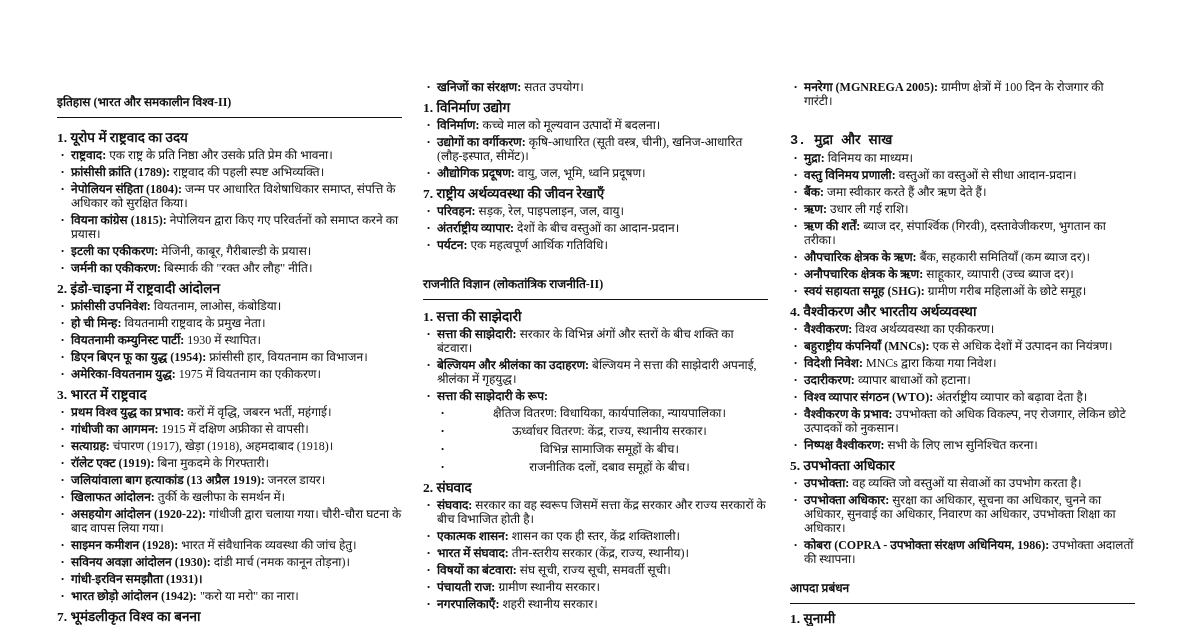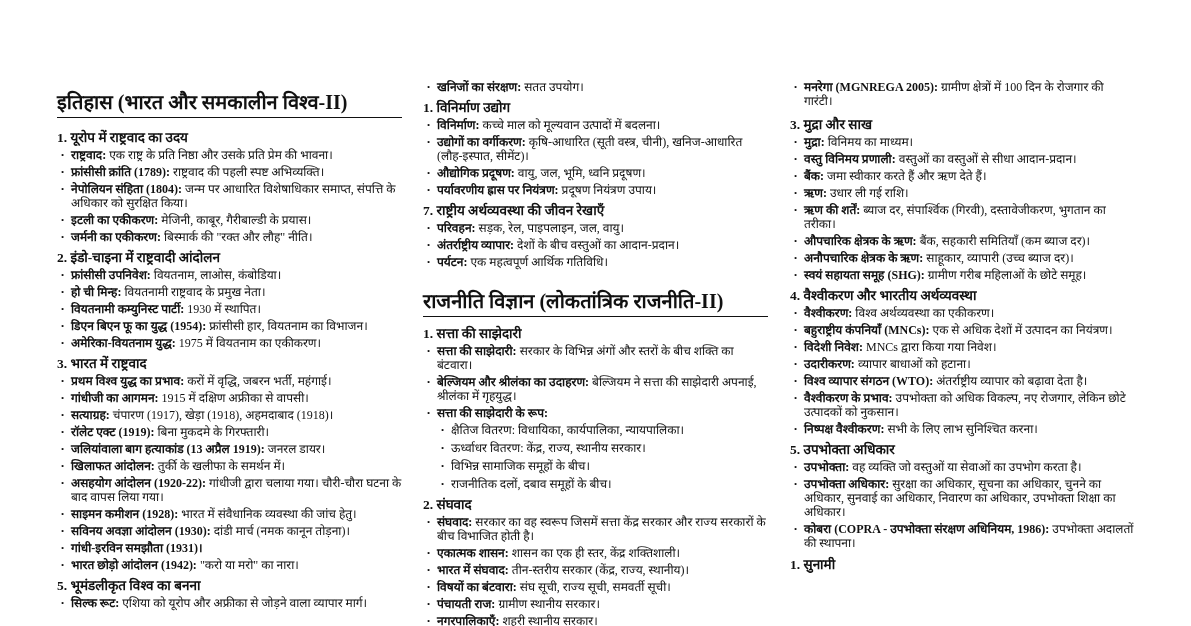--- a/index.html
+++ b/index.html
@@ -2,41 +2,42 @@
 <html><head>
 <meta charset="utf-8">
 <style>
   html, body { margin: 0; padding: 0; background: #ffffff; }
   body { width: 1191px; height: 626px; overflow: hidden; position: relative;
          font-family: "Liberation Serif", "DejaVu Serif", serif; color: #111; }
   .col { position: absolute; top: 0; width: 345px; }
   .col1 { left: 57px; }
   .col2 { left: 423px; }
   .col3 { left: 790px; }
-  .h1 { font-size: 20px; font-weight: bold; margin: 0; padding-bottom: 5px;
+  .h1 { font-size: 12px; font-weight: bold; margin: 0; padding-bottom: 5px;
         border-bottom: 1.5px solid #111; line-height: 20px; }
   .h2 { font-size: 13.5px; font-weight: bold; margin: 5px 0 2px 0; line-height: 17px; }
   ul { list-style: none; margin: 0; padding: 0; }
   li { font-size: 12px; line-height: 14px; padding-left: 14px; position: relative; margin-bottom: 3px; }
   li::before { content: "\2022"; position: absolute; left: 4px; top: 0; font-size: 9px; }
   li b { font-weight: bold; }
-  ul.sub li { padding-left: 28px; margin-bottom: 4px; }
+  ul.sub li { padding-left: 28px; margin-bottom: 4px; text-align: center; }
   ul.sub li::before { left: 18px; }
 </style>
 </head>
 <body>
 
 <div class="col col1" style="top:92px;">
   <div class="h1">इतिहास (भारत और समकालीन विश्व-II)</div>
 
   <div class="h2" style="margin-top:11px;">1. यूरोप में राष्ट्रवाद का उदय</div>
   <ul>
     <li><b>राष्ट्रवाद:</b><span> एक राष्ट्र के प्रति निष्ठा और उसके प्रति प्रेम की भावना।</span></li>
     <li><b>फ्रांसीसी क्रांति (1789):</b><span> राष्ट्रवाद की पहली स्पष्ट अभिव्यक्ति।</span></li>
     <li><b>नेपोलियन संहिता (1804):</b><span> जन्म पर आधारित विशेषाधिकार समाप्त, संपत्ति के अधिकार को सुरक्षित किया।</span></li>
+    <li><b>वियना कांग्रेस (1815):</b><span> नेपोलियन द्वारा किए गए परिवर्तनों को समाप्त करने का प्रयास।</span></li>
     <li><b>इटली का एकीकरण:</b><span> मेजिनी, काबूर, गैरीबाल्डी के प्रयास।</span></li>
     <li><b>जर्मनी का एकीकरण:</b><span> बिस्मार्क की "रक्त और लौह" नीति।</span></li>
   </ul>
 
   <div class="h2">2. इंडो-चाइना में राष्ट्रवादी आंदोलन</div>
   <ul>
     <li><b>फ्रांसीसी उपनिवेश:</b><span> वियतनाम, लाओस, कंबोडिया।</span></li>
     <li><b>हो ची मिन्ह:</b><span> वियतनामी राष्ट्रवाद के प्रमुख नेता।</span></li>
     <li><b>वियतनामी कम्युनिस्ट पार्टी:</b><span> 1930 में स्थापित।</span></li>
     <li><b>डिएन बिएन फू का युद्ध (1954):</b><span> फ्रांसीसी हार, वियतनाम का विभाजन।</span></li>
@@ -51,37 +52,36 @@
     <li><b>रॉलेट एक्ट (1919):</b><span> बिना मुकदमे के गिरफ्तारी।</span></li>
     <li><b>जलियांवाला बाग हत्याकांड (13 अप्रैल 1919):</b><span> जनरल डायर।</span></li>
     <li><b>खिलाफत आंदोलन:</b><span> तुर्की के खलीफा के समर्थन में।</span></li>
     <li><b>असहयोग आंदोलन (1920-22):</b><span> गांधीजी द्वारा चलाया गया। चौरी-चौरा घटना के बाद वापस लिया गया।</span></li>
     <li><b>साइमन कमीशन (1928):</b><span> भारत में संवैधानिक व्यवस्था की जांच हेतु।</span></li>
     <li><b>सविनय अवज्ञा आंदोलन (1930):</b><span> दांडी मार्च (नमक कानून तोड़ना)।</span></li>
     <li><b>गांधी-इरविन समझौता (1931)।</b><span></span></li>
     <li><b>भारत छोड़ो आंदोलन (1942):</b><span> "करो या मरो" का नारा।</span></li>
   </ul>
 
-  <div class="h2">5. भूमंडलीकृत विश्व का बनना</div>
+  <div class="h2">7. भूमंडलीकृत विश्व का बनना</div>
   <ul>
     <li><b>सिल्क रूट:</b><span> एशिया को यूरोप और अफ्रीका से जोड़ने वाला व्यापार मार्ग।</span></li>
   </ul>
 </div>
 
 <div class="col col2" style="top:80px;">
   <ul>
     <li><b>खनिजों का संरक्षण:</b><span> सतत उपयोग।</span></li>
   </ul>
 
   <div class="h2">1. विनिर्माण उद्योग</div>
   <ul>
     <li><b>विनिर्माण:</b><span> कच्चे माल को मूल्यवान उत्पादों में बदलना।</span></li>
     <li><b>उद्योगों का वर्गीकरण:</b><span> कृषि-आधारित (सूती वस्त्र, चीनी), खनिज-आधारित (लौह-इस्पात, सीमेंट)।</span></li>
     <li><b>औद्योगिक प्रदूषण:</b><span> वायु, जल, भूमि, ध्वनि प्रदूषण।</span></li>
-    <li><b>पर्यावरणीय ह्रास पर नियंत्रण:</b><span> प्रदूषण नियंत्रण उपाय।</span></li>
   </ul>
 
   <div class="h2">7. राष्ट्रीय अर्थव्यवस्था की जीवन रेखाएँ</div>
   <ul>
     <li><b>परिवहन:</b><span> सड़क, रेल, पाइपलाइन, जल, वायु।</span></li>
     <li><b>अंतर्राष्ट्रीय व्यापार:</b><span> देशों के बीच वस्तुओं का आदान-प्रदान।</span></li>
     <li><b>पर्यटन:</b><span> एक महत्वपूर्ण आर्थिक गतिविधि।</span></li>
   </ul>
 
   <div class="h1" style="margin-top:22px;">राजनीति विज्ञान (लोकतांत्रिक राजनीति-II)</div>
@@ -109,21 +109,21 @@
     <li><b>पंचायती राज:</b><span> ग्रामीण स्थानीय सरकार।</span></li>
     <li><b>नगरपालिकाएँ:</b><span> शहरी स्थानीय सरकार।</span></li>
   </ul>
 </div>
 
 <div class="col col3" style="top:80px;">
   <ul>
     <li><b>मनरेगा (MGNREGA 2005):</b><span> ग्रामीण क्षेत्रों में 100 दिन के रोजगार की गारंटी।</span></li>
   </ul>
 
-  <div class="h2" style="margin-top:8px;">3. मुद्रा और साख</div>
+  <div class="h2" style="margin-top:24px;font-family:Liberation Mono, monospace;">3. मुद्रा और साख</div>
   <ul>
     <li><b>मुद्रा:</b><span> विनिमय का माध्यम।</span></li>
     <li><b>वस्तु विनिमय प्रणाली:</b><span> वस्तुओं का वस्तुओं से सीधा आदान-प्रदान।</span></li>
     <li><b>बैंक:</b><span> जमा स्वीकार करते हैं और ऋण देते हैं।</span></li>
     <li><b>ऋण:</b><span> उधार ली गई राशि।</span></li>
     <li><b>ऋण की शर्तें:</b><span> ब्याज दर, संपार्श्विक (गिरवी), दस्तावेजीकरण, भुगतान का तरीका।</span></li>
     <li><b>औपचारिक क्षेत्रक के ऋण:</b><span> बैंक, सहकारी समितियाँ (कम ब्याज दर)।</span></li>
     <li><b>अनौपचारिक क्षेत्रक के ऋण:</b><span> साहूकार, व्यापारी (उच्च ब्याज दर)।</span></li>
     <li><b>स्वयं सहायता समूह (SHG):</b><span> ग्रामीण गरीब महिलाओं के छोटे समूह।</span></li>
   </ul>
@@ -139,14 +139,15 @@
     <li><b>निष्पक्ष वैश्वीकरण:</b><span> सभी के लिए लाभ सुनिश्चित करना।</span></li>
   </ul>
 
   <div class="h2">5. उपभोक्ता अधिकार</div>
   <ul>
     <li><b>उपभोक्ता:</b><span> वह व्यक्ति जो वस्तुओं या सेवाओं का उपभोग करता है।</span></li>
     <li><b>उपभोक्ता अधिकार:</b><span> सुरक्षा का अधिकार, सूचना का अधिकार, चुनने का अधिकार, सुनवाई का अधिकार, निवारण का अधिकार, उपभोक्ता शिक्षा का अधिकार।</span></li>
     <li><b>कोबरा (COPRA - उपभोक्ता संरक्षण अधिनियम, 1986):</b><span> उपभोक्ता अदालतों की स्थापना।</span></li>
   </ul>
 
+  <div class="h1" style="margin-top:12px;">आपदा प्रबंधन</div>
   <div class="h2" style="margin-top:6px;">1. सुनामी</div>
 </div>
 
 </body></html>

